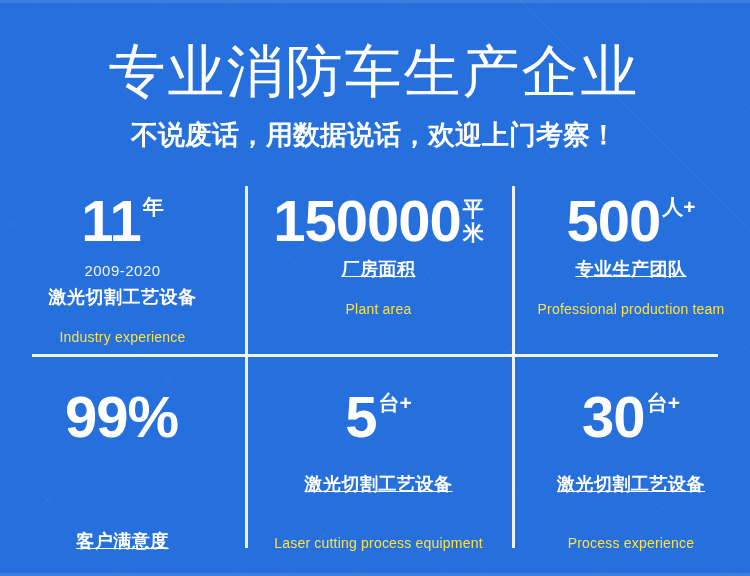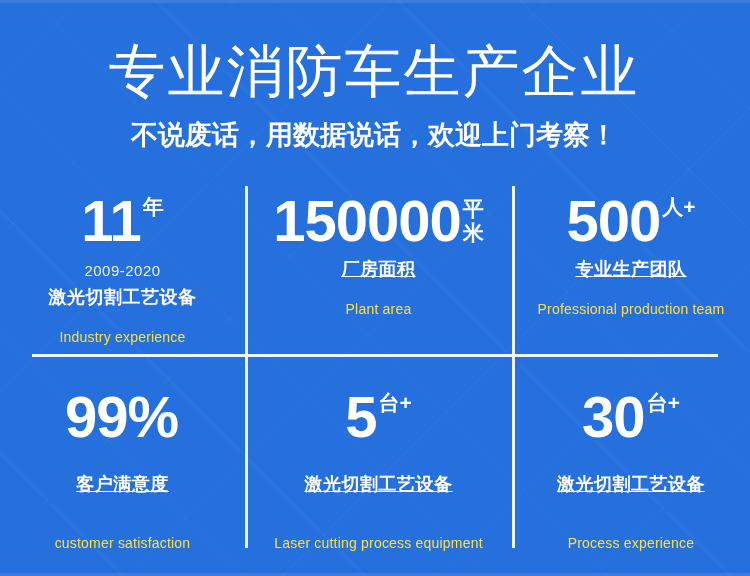--- a/index.html
+++ b/index.html
@@ -240,21 +240,20 @@
       <div class="cn-label">专业生产团队</div>
       <div class="en-label">Professional production team</div>
     </div>
 
     <div class="stat-cell row-bottom no-range">
       <div class="value-line">
         <span class="big-number">99%</span>
         <span class="unit"></span>
       </div>
       <div class="cn-label">客户满意度</div>
-      <div class="en-label">customer satisfaction</div>
     </div>
 
     <div class="stat-cell row-bottom no-range">
       <div class="value-line">
         <span class="big-number">5</span>
         <span class="unit">台+</span>
       </div>
       <div class="cn-label">激光切割工艺设备</div>
       <div class="en-label">Laser cutting process equipment</div>
     </div>

